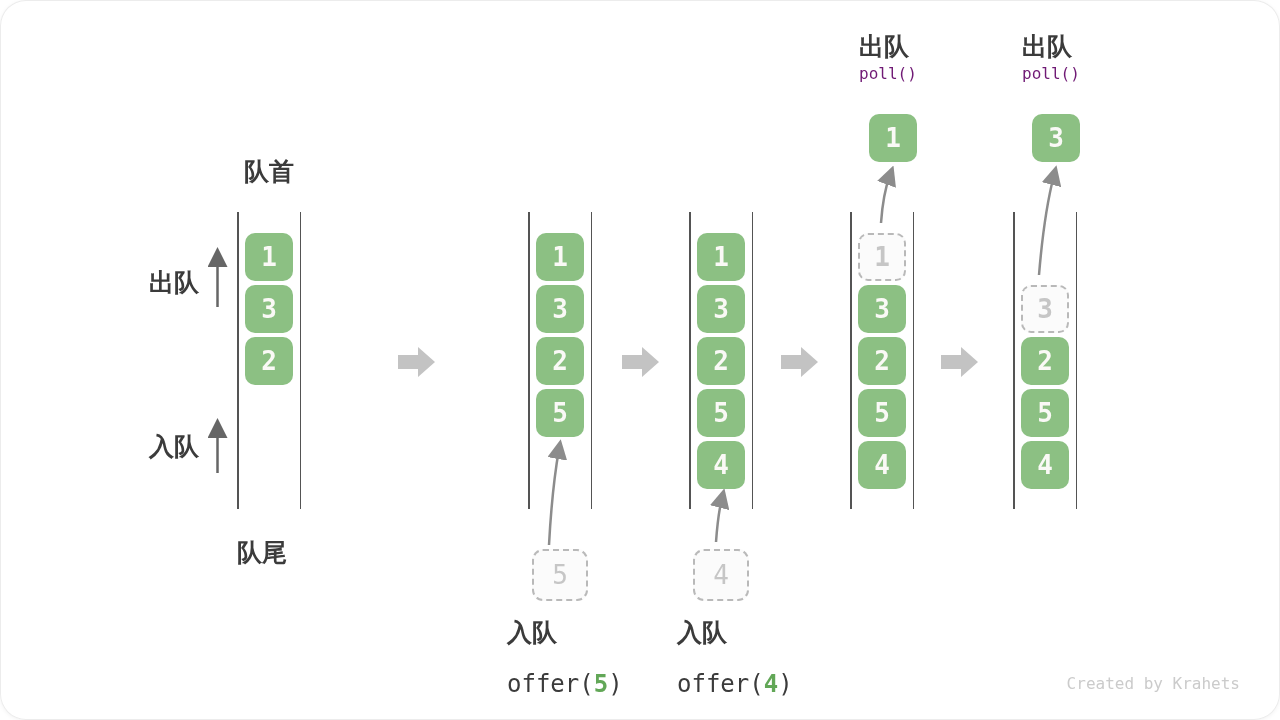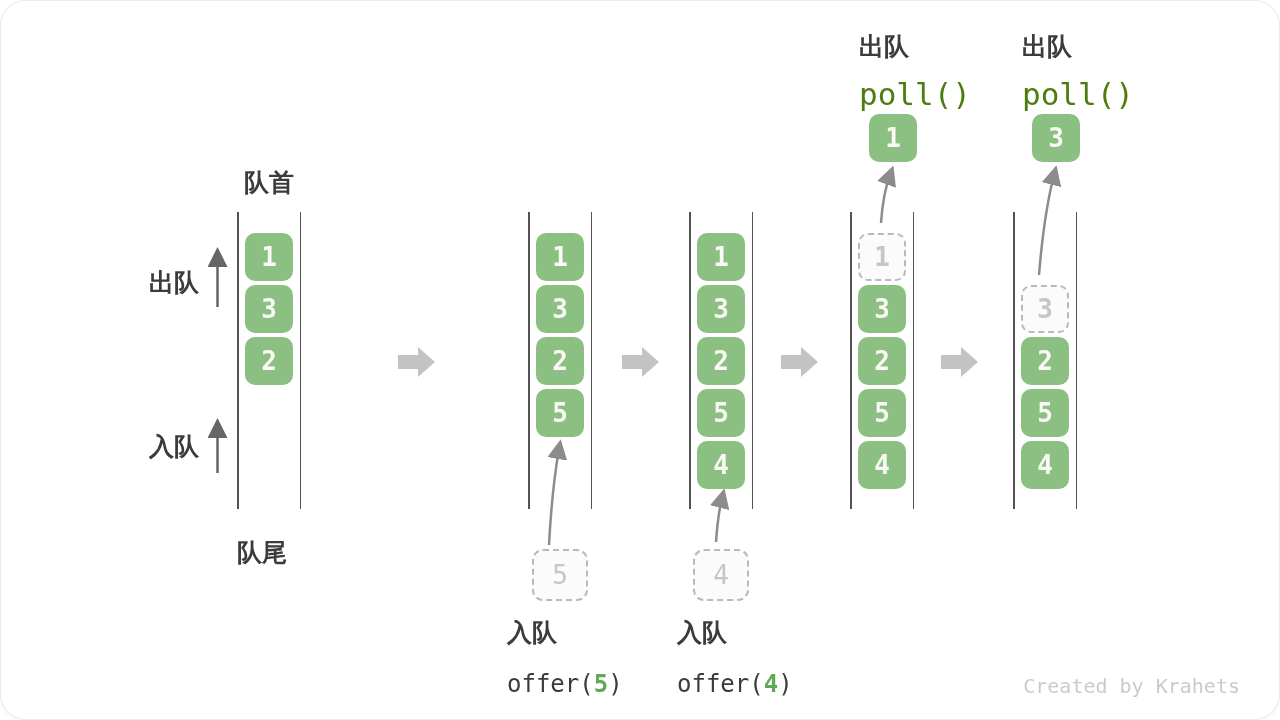--- a/index.html
+++ b/index.html
@@ -16,21 +16,21 @@
   .badge {
     position:absolute; left:168px; top:43px; width:195px; height:59px;
     background:#e7e7e7; border-radius:9px;
     display:flex; align-items:center; justify-content:center; gap:13px;
   }
   .badge .zh { font-size:31px; font-weight:700; color:#333333; }
   .badge .en { font-size:28px; font-family:"DejaVu Sans Mono","Liberation Mono",monospace; color:#4a4a4a; }
 
   
   .cjk { position:absolute; font-size:25px; font-weight:700; color:#3b3b3b; white-space:nowrap; }
-  .lbl-front { left:237px; top:166px; width:64px; text-align:center; }
+  .lbl-front { left:237px; top:155px; width:64px; text-align:center; }
   .lbl-rear  { left:237px; top:536px; width:64px; }
   .lbl-deq   { left:149px; top:266px; }
   .lbl-enq   { left:149px; top:430px; }
 
   
   .queue { position:absolute; top:0; width:64px; height:720px; }
   .q1{left:237px} .q2{left:528px} .q3{left:689px} .q4{left:850px} .q5{left:1013px}
   .rail { position:absolute; top:212px; width:1.5px; height:297px; background:#545454; }
   .rail.left{left:0} .rail.right{right:0}
 
@@ -53,32 +53,32 @@
   
   .popped {
     position:absolute; top:114px; left:19px; width:48px; height:48px; border-radius:10px;
     background:#8cc083; color:#faf9f6;
     display:flex; align-items:center; justify-content:center;
     font-family:"DejaVu Sans Mono","Liberation Mono",monospace; font-size:26px; font-weight:700;
   }
 
   
   .deq-action { position:absolute; top:30px; left:9px; font-size:25px; font-weight:700; color:#3b3b3b; white-space:nowrap; }
-  .deq-code   { position:absolute; top:64px; left:9px; font-family:"DejaVu Sans Mono","Liberation Mono",monospace; font-size:31px; color:#4d7c0f; white-space:nowrap;margin-top:12px; }
+  .deq-code   { position:absolute; top:64px; left:9px; font-family:"DejaVu Sans Mono","Liberation Mono",monospace; font-size:16px; color:#701a75; white-space:nowrap; }
 
   
   .enq-op { position:absolute; top:616px; }
   .enq-op-1 { left:507px; } .enq-op-2 { left:677px; }
   .enq-op .action { font-size:25px; font-weight:700; color:#3b3b3b; }
   .enq-op .code { margin-top:21px; font-family:"DejaVu Sans Mono","Liberation Mono",monospace; font-size:24px; color:#3b3b3b; white-space:nowrap; }
   .enq-op .arg { color:#62a757; font-weight:700; }
 
   .watermark {
     position:absolute; right:40px; top:674px;
-    font-family:"DejaVu Sans Mono","Liberation Mono",monospace; font-size:20px; color:#cbcbcb;
+    font-family:"DejaVu Sans Mono","Liberation Mono",monospace; font-size:16px; color:#cbcbcb;
   }
 </style>
 </head>
 <body>
 
 <div class="canvas">
 
   <svg class="overlay" viewBox="0 0 1280 720">
     <defs>
       <marker id="ahg" markerWidth="8" markerHeight="8" refX="4" refY="4" orient="auto">

